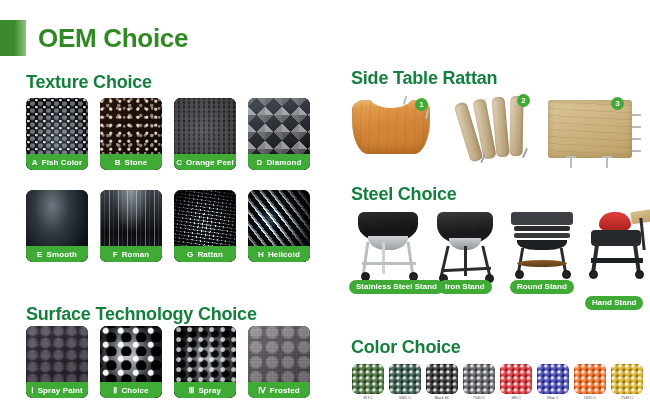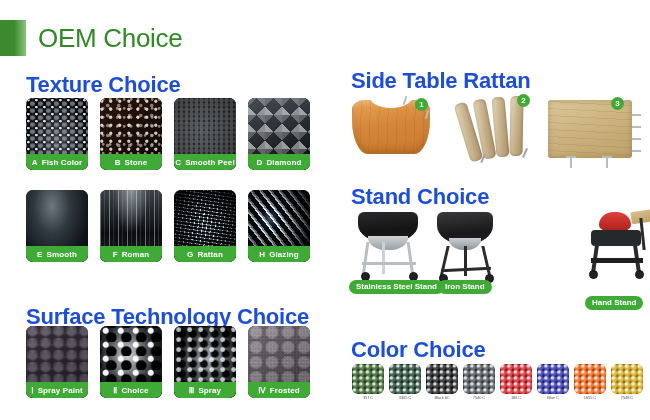--- a/index.html
+++ b/index.html
@@ -10,27 +10,27 @@
   }
   .page{position:relative;width:650px;height:420px;}
 
   
   .header{position:absolute;left:0;top:20px;height:36px;display:flex;align-items:center;}
   .header-block{
     width:26px;height:36px;
     background:linear-gradient(to right,#3c8a2e 0%,#3c8a2e 55%,#8cc47e 100%);
   }
   .header-title{
-    margin-left:12px;font-size:26px;font-weight:normal;color:#2f8a24;
+    margin-left:12px;font-size:26px;font-weight:bold;color:#2f8a24;
     letter-spacing:-0.3px;line-height:1;
   }
 
   
   .sec-h{
-    position:absolute;font-size:22px;font-weight:bold;color:#1d4ed8;
+    position:absolute;font-size:18px;font-weight:bold;color:#15803d;
     letter-spacing:-0.2px;white-space:nowrap;
   }
 
   
   .tile{
     position:absolute;width:62px;height:72px;border-radius:7px;overflow:hidden;
     background:#1a1a1a;
   }
   .tile .swatch{position:absolute;inset:0;}
   .tile .cap{
@@ -246,21 +246,21 @@
     <div class="swatch tx-stone"></div>
     <div class="cap">
       <span class="k">B</span>
       <span>Stone</span>
     </div>
   </div>
   <div class="tile" style="left:174px;top:98px;">
     <div class="swatch tx-orange"></div>
     <div class="cap">
       <span class="k">C</span>
-      <span>Smooth Peel</span>
+      <span>Orange Peel</span>
     </div>
   </div>
   <div class="tile" style="left:248px;top:98px;">
     <div class="swatch tx-diamond"></div>
     <div class="cap">
       <span class="k">D</span>
       <span>Diamond</span>
     </div>
   </div>
 
@@ -282,21 +282,21 @@
     <div class="swatch tx-rattan"></div>
     <div class="cap">
       <span class="k">G</span>
       <span>Rattan</span>
     </div>
   </div>
   <div class="tile" style="left:248px;top:190px;">
     <div class="swatch tx-helicoid"></div>
     <div class="cap">
       <span class="k">H</span>
-      <span>Glazing</span>
+      <span>Helicoid</span>
     </div>
   </div>
 
   <div class="sec-h" style="left:26px;top:304px;">Surface Technology Choice</div>
 
   <div class="tile" style="left:26px;top:326px;">
     <div class="swatch tx-spray"></div>
     <div class="cap">
       <span class="k">Ⅰ</span>
       <span>Spray Paint</span>
@@ -351,21 +351,21 @@
     <div class="peg-h" style="left:84px;top:26px;width:9px;"></div>
     <div class="peg-h" style="left:84px;top:38px;width:9px;"></div>
     <div class="peg-h" style="left:84px;top:50px;width:9px;"></div>
     <div class="peg" style="left:22px;top:56px;height:12px;"></div>
     <div class="peg-h" style="left:18px;top:56px;width:10px;"></div>
     <div class="peg" style="left:58px;top:56px;height:12px;"></div>
     <div class="peg-h" style="left:54px;top:56px;width:10px;"></div>
     <div class="num-badge" style="left:63px;top:-3px;">3</div>
   </div>
 
-  <div class="sec-h" style="left:351px;top:184px;">Stand Choice</div>
+  <div class="sec-h" style="left:351px;top:184px;">Steel Choice</div>
 
   <div class="stand" style="left:429px;top:212px;">
     <div class="bowl" style="left:8px;top:0px;width:56px;height:32px;background:linear-gradient(175deg,#3a3a3c 0%,#18181a 65%,#242426 100%);"></div>
     <div class="bowl" style="left:20px;top:26px;width:32px;height:12px;background:linear-gradient(180deg,#c9ced2,#8e9498);border-radius:0 0 46% 46%/0 0 88% 88%;"></div>
     <div class="leg" style="left:14px;top:34px;width:3px;height:32px;transform:skewX(-13deg);"></div>
     <div class="leg" style="left:56px;top:34px;width:3px;height:32px;transform:skewX(13deg);"></div>
     <div class="leg" style="left:35px;top:34px;width:3px;height:30px;"></div>
     <div class="leg" style="left:12px;top:56px;width:50px;height:3px;transform:rotate(-3deg);"></div>
     <div class="wheel" style="left:10px;top:62px;"></div>
     <div class="wheel" style="left:56px;top:62px;"></div>
@@ -377,20 +377,32 @@
     <div class="bowl" style="left:16px;top:24px;width:40px;height:14px;background:linear-gradient(180deg,#cfd3d6,#9aa0a4);border-radius:0 0 46% 46%/0 0 88% 88%;"></div>
     <div class="leg" style="left:12px;top:30px;width:3px;height:34px;background:#b9bec2;transform:skewX(-8deg);"></div>
     <div class="leg" style="left:57px;top:30px;width:3px;height:34px;background:#b9bec2;transform:skewX(8deg);"></div>
     <div class="leg" style="left:30px;top:30px;width:3px;height:32px;background:#cdd2d6;"></div>
     <div class="leg" style="left:10px;top:50px;width:54px;height:3px;background:#b9bec2;"></div>
     <div class="wheel" style="left:9px;top:60px;"></div>
     <div class="wheel" style="left:57px;top:60px;"></div>
     <div class="pill" style="left:-3px;top:68px;">Stainless Steel Stand</div>
   </div>
 
+  <div class="stand" style="left:505px;top:212px;">
+    <div class="bowl" style="left:6px;top:0px;width:62px;height:13px;background:#3c4044;border-radius:3px;"></div>
+    <div class="bowl" style="left:9px;top:14px;width:56px;height:5px;background:#2a2d30;border-radius:2px;"></div>
+    <div class="bowl" style="left:9px;top:21px;width:56px;height:5px;background:#35393c;border-radius:2px;"></div>
+    <div class="bowl" style="left:12px;top:28px;width:50px;height:10px;background:#1d2022;border-radius:0 0 40% 40%/0 0 80% 80%;"></div>
+    <div class="leg" style="left:14px;top:36px;width:3px;height:26px;transform:skewX(-10deg);"></div>
+    <div class="leg" style="left:57px;top:36px;width:3px;height:26px;transform:skewX(10deg);"></div>
+    <div class="bowl" style="left:12px;top:48px;width:50px;height:7px;background:linear-gradient(180deg,#8a5a2b,#5e3b17);border-radius:50%;"></div>
+    <div class="wheel" style="left:10px;top:58px;"></div>
+    <div class="wheel" style="left:57px;top:58px;"></div>
+    <div class="pill" style="left:5px;top:68px;">Round Stand</div>
+  </div>
 
   <div class="stand" style="left:579px;top:212px;">
     <div class="bowl" style="left:20px;top:0px;width:32px;height:20px;background:linear-gradient(180deg,#e3403a,#a81f1c);border-radius:50% 50% 40% 40%/70% 70% 40% 40%;"></div>
     <div class="bowl" style="left:52px;top:-2px;width:32px;height:12px;background:linear-gradient(170deg,#d8c08d,#b99b62);border-radius:2px;transform:rotate(-8deg);"></div>
     <div class="bowl" style="left:12px;top:18px;width:50px;height:16px;background:#26292b;border-radius:4px;"></div>
     <div class="leg" style="left:14px;top:32px;width:4px;height:30px;transform:skewX(-8deg);"></div>
     <div class="leg" style="left:56px;top:32px;width:4px;height:30px;transform:skewX(8deg);"></div>
     <div class="leg" style="left:62px;top:6px;width:3px;height:32px;transform:skewX(6deg);"></div>
     <div class="leg" style="left:12px;top:46px;width:52px;height:5px;background:#1e2123;"></div>
     <div class="wheel" style="left:10px;top:58px;"></div>

